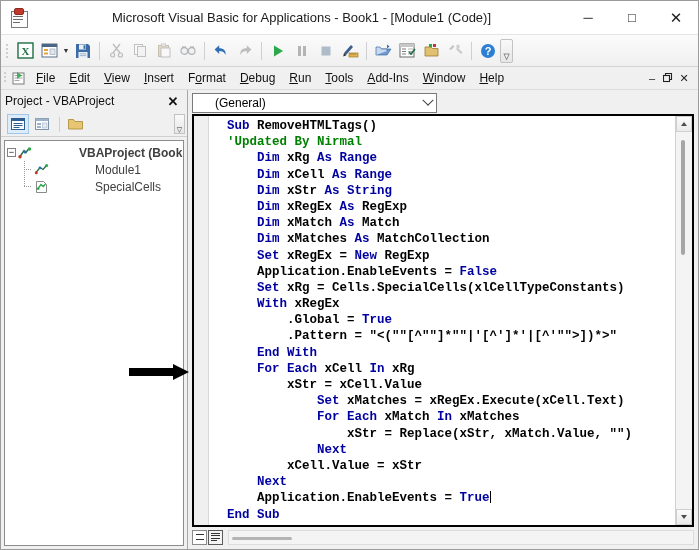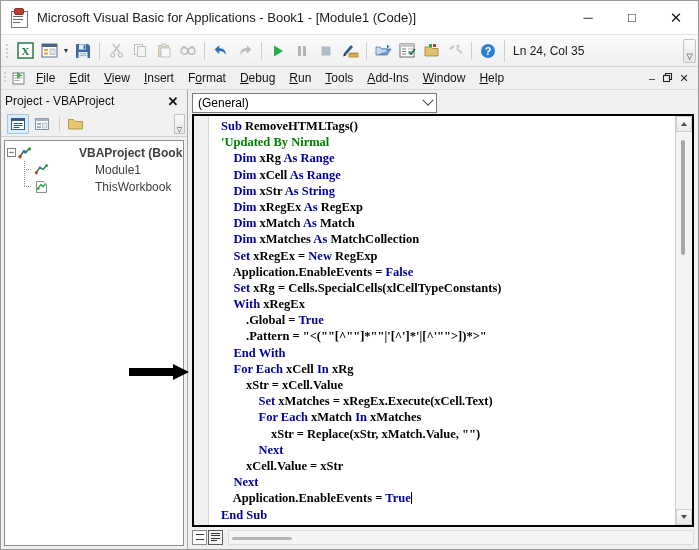--- a/index.html
+++ b/index.html
@@ -17,20 +17,21 @@
     background:#f0f0f0;
     display:flex;flex-direction:column;
   }
 
   
   .titlebar{
     height:33px;flex:0 0 33px;
     background:#ffffff;
     display:flex;align-items:center;
     border-bottom:1px solid #e4e4e4;
+    text-align:center;
   }
   .title-icon{
     width:20px;height:20px;margin-left:8px;margin-right:8px;
     position:relative;flex:0 0 20px;
   }
   .title-icon .pad{
     position:absolute;left:2px;top:3px;width:15px;height:15px;
     background:#fdfdfd;border:1px solid #7a7a7a;
   }
   .title-icon .clip{
@@ -162,21 +163,21 @@
   .combos{
     height:24px;flex:0 0 24px;display:flex;align-items:center;
     padding:2px 4px 1px 4px;gap:6px;box-sizing:border-box;
   }
   .combo{
     height:20px;background:#fff;border:1px solid #7a7a7a;
     display:flex;align-items:center;box-sizing:border-box;
   }
   .combo.left{flex:0 0 245px;}
   .combo.right{flex:1 1 auto;}
-  .combo-text{flex:1 1 auto;padding-left:5px;font-size:12px;color:#000;white-space:nowrap;overflow:hidden;}
+  .combo-text{flex:1 1 auto;padding-left:22px;font-size:12px;color:#000;white-space:nowrap;overflow:hidden;}
   .combo-arrow{width:17px;flex:0 0 17px;display:flex;align-items:center;justify-content:center;}
   .chev{
     width:7px;height:7px;border-right:1px solid #444;border-bottom:1px solid #444;
     transform:rotate(45deg) translate(-2px,-2px);
   }
   .code-wrap{
     flex:1 1 auto;display:flex;min-height:0;
     margin:0 4px 0 4px;
     border:2px solid #000;
     box-sizing:border-box;
@@ -186,21 +187,21 @@
   .code{
     flex:1 1 auto;min-width:0;overflow:hidden;position:relative;
     background:#ffffff;
     font-family:"Liberation Mono","DejaVu Sans Mono",monospace;
     font-size:12.5px;line-height:16.2px;
     padding-top:2px;
     white-space:pre;
     color:#000080;
     font-weight:bold;
   }
-  .code .ln{padding-left:12px;height:16.2px;font-family:Liberation Serif, serif;}
+  .code .ln{padding-left:18px;height:16.2px;}
   .kw{color:#0000a0;font-weight:bold;}
   .id{color:#000000;font-weight:bold;}
   .cm{color:#008000;font-weight:bold;}
   .caret{
     display:inline-block;width:1px;height:12px;background:#000;
     vertical-align:-2px;
   }
   
   .vscroll{
     width:16px;flex:0 0 16px;background:#f1f1f1;
@@ -413,21 +414,20 @@
       </svg>
     </div>
     <div class="tb-sep"></div>
 
     <div class="tb-btn">
       <svg width="16" height="16" viewBox="0 0 16 16">
         <circle cx="8" cy="8" r="7" fill="#2d7fd3"></circle>
         <text x="8" y="12" font-size="11" font-family="Liberation Sans, sans-serif" fill="#fff" text-anchor="middle" font-weight="bold">?</text>
       </svg>
     </div>
-    <div class="pos-box">Ln 24, Col 35</div>
     <div class="tb-overflow">
       <span class="dd">▽</span>
     </div>
   </div>
 
   <div class="menubar">
     <div class="menu-grip">
       <i style="top:1px"></i>
         <i style="top:5px"></i>
         <i style="top:9px"></i>
@@ -536,21 +536,21 @@
             <div class="tree-row child">
               <div class="dash"></div>
               <div class="tw"></div>
               <div class="tree-icon">
                 <svg width="16" height="14" viewBox="0 0 16 14">
                   <path d="M2.5 1.5h7l3 3v8h-10z" fill="#fff" stroke="#8a8a8a" stroke-width="1"></path>
                   <path d="M4 8.5l3-4 2.2 2 2.3-2.5" stroke="#2aa84a" stroke-width="1.3" fill="none"></path>
                   <circle cx="4.2" cy="8.8" r="1.3" fill="#2aa84a"></circle>
                 </svg>
               </div>
-              <div class="tree-label">ThisWorkbook</div>
+              <div class="tree-label">SpecialCells</div>
             </div>
           </div>
         </div>
       </div>
     </div>
 
     <div class="codepane">
       <div class="combos">
         <div class="combo left">
           <div class="combo-text">(General)</div>

